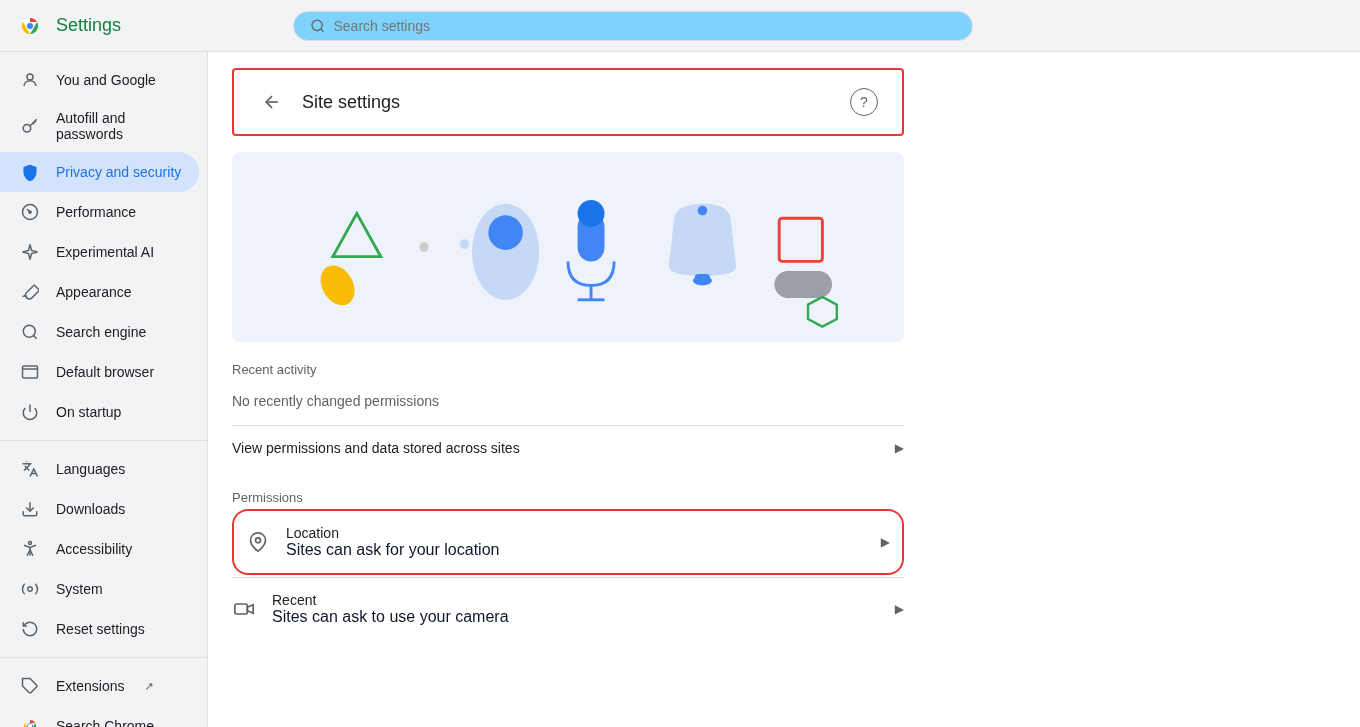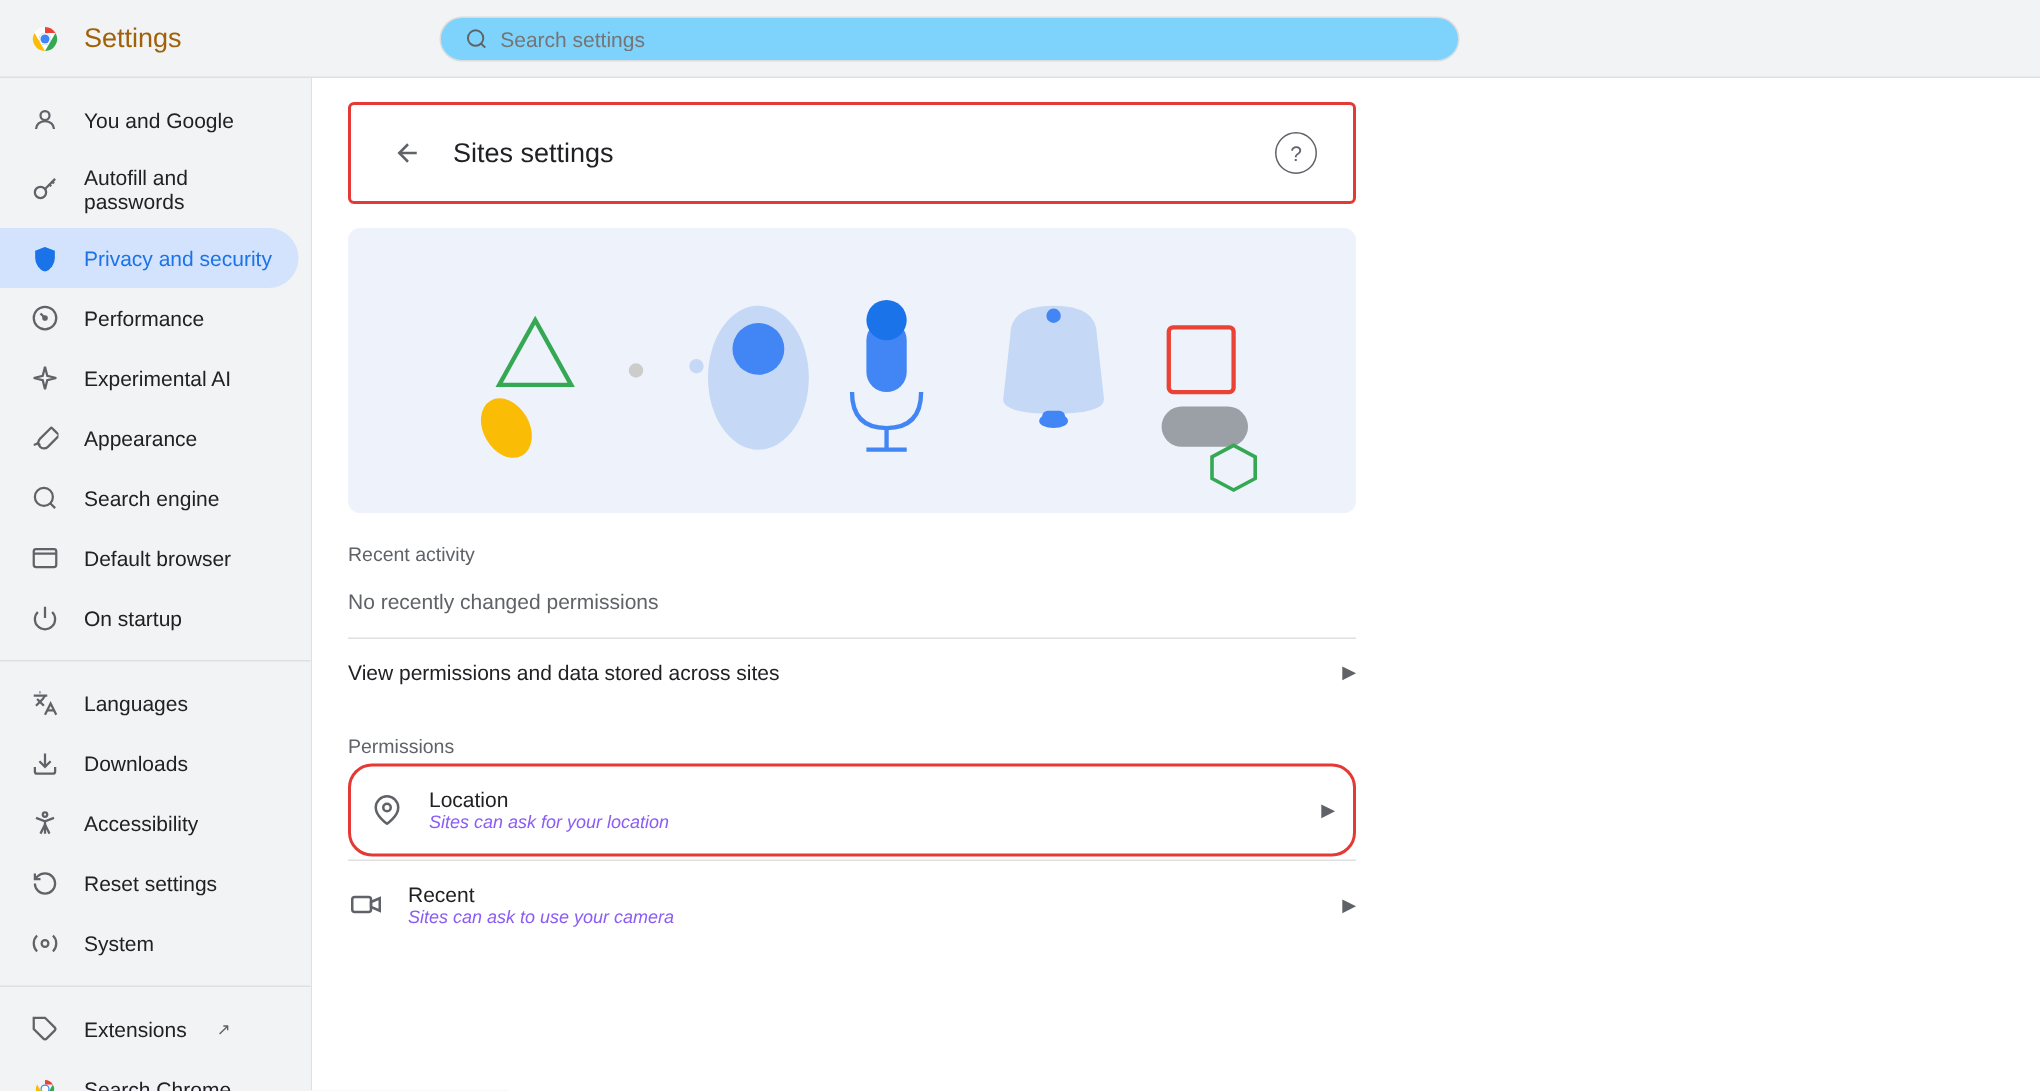--- a/index.html
+++ b/index.html
@@ -13,21 +13,21 @@
       gap: 12px;
       min-height: 52px;
       border-bottom: 1px solid #e0e0e0;
     }
 
     .chrome-logo {
       width: 28px; height: 28px; flex-shrink: 0;
     }
 
     .settings-title {
-      font-size: 18px; font-weight: 500; color: #a16207; flex-shrink: 0;
+      font-size: 18px; font-weight: 500; color: #15803d; flex-shrink: 0;
     }
 
     .search-bar-wrap {
       flex: 1;
       display: flex;
       justify-content: center;
       max-width: 680px;
       margin: 0 auto;
       margin-left: 160px;
     }
@@ -234,23 +234,22 @@
     }
 
     .permission-text-wrap {}
 
     .permission-name {
       font-size: 14px;
       color: #202124;
     }
 
     .permission-desc {
-      font-size: 12px;
-      color: #8b5cf6;
-      font-style: italic;
+      font-size: 16px;
+      color: #0f172a;
     }
 
     
     .illus-svg { width: 100%; height: 100%; }
   </style>
 </head>
 <body>
 
 <div class="top-bar">
 
@@ -406,36 +405,36 @@
             <path d="M4 7l8 3 8-3"></path>
             <path d="M8 21l4-8 4 8"></path>
           </svg>
       </span>
       <span>Accessibility</span>
     </div>
 
     <div class="sidebar-item">
       <span class="icon">
         <svg width="18" height="18" viewBox="0 0 24 24" fill="none" stroke="#5f6368" stroke-width="2">
-            <path d="M3 12a9 9 0 1 0 9-9 9.75 9.75 0 0 0-6.74 2.74L3 8"></path>
-            <path d="M3 3v5h5"></path>
-          </svg>
-      </span>
-      <span>Reset settings</span>
-    </div>
-
-    <div class="sidebar-item">
-      <span class="icon">
-        <svg width="18" height="18" viewBox="0 0 24 24" fill="none" stroke="#5f6368" stroke-width="2">
             <circle cx="12" cy="12" r="3"></circle>
             <path d="M19.07 4.93a10 10 0 0 1 0 14.14"></path>
             <path d="M4.93 4.93a10 10 0 0 0 0 14.14"></path>
           </svg>
       </span>
       <span>System</span>
+    </div>
+
+    <div class="sidebar-item">
+      <span class="icon">
+        <svg width="18" height="18" viewBox="0 0 24 24" fill="none" stroke="#5f6368" stroke-width="2">
+            <path d="M3 12a9 9 0 1 0 9-9 9.75 9.75 0 0 0-6.74 2.74L3 8"></path>
+            <path d="M3 3v5h5"></path>
+          </svg>
+      </span>
+      <span>Reset settings</span>
     </div>
 
     <hr class="sidebar-divider">
 
     <div class="sidebar-item">
       <span class="icon">
         <svg width="18" height="18" viewBox="0 0 24 24" fill="none" stroke="#5f6368" stroke-width="2">
             <path d="M20.59 13.41l-7.17 7.17a2 2 0 0 1-2.83 0L2 12V2h10l8.59 8.59a2 2 0 0 1 0 2.82z"></path>
             <line x1="7" y1="7" x2="7.01" y2="7"></line>
           </svg>
@@ -464,21 +463,21 @@
     <div class="content-inner">
 
       <div class="site-settings-header">
         <div class="site-settings-header-left">
           <button class="back-btn">
             <svg width="20" height="20" viewBox="0 0 24 24" fill="none" stroke="#5f6368" stroke-width="2">
               <line x1="19" y1="12" x2="5" y2="12"></line>
               <polyline points="12 19 5 12 12 5"></polyline>
             </svg>
           </button>
-          <span class="site-settings-title">Sites settings</span>
+          <span class="site-settings-title">Site settings</span>
         </div>
         <button class="help-icon-btn">
           <span>?</span>
         </button>
       </div>
 
       <div class="illustration-area">
         <svg class="illus-svg" viewBox="0 0 700 190" xmlns="http://www.w3.org/2000/svg">
 
           <rect width="700" height="190" fill="#eef2fb" rx="8"></rect>

